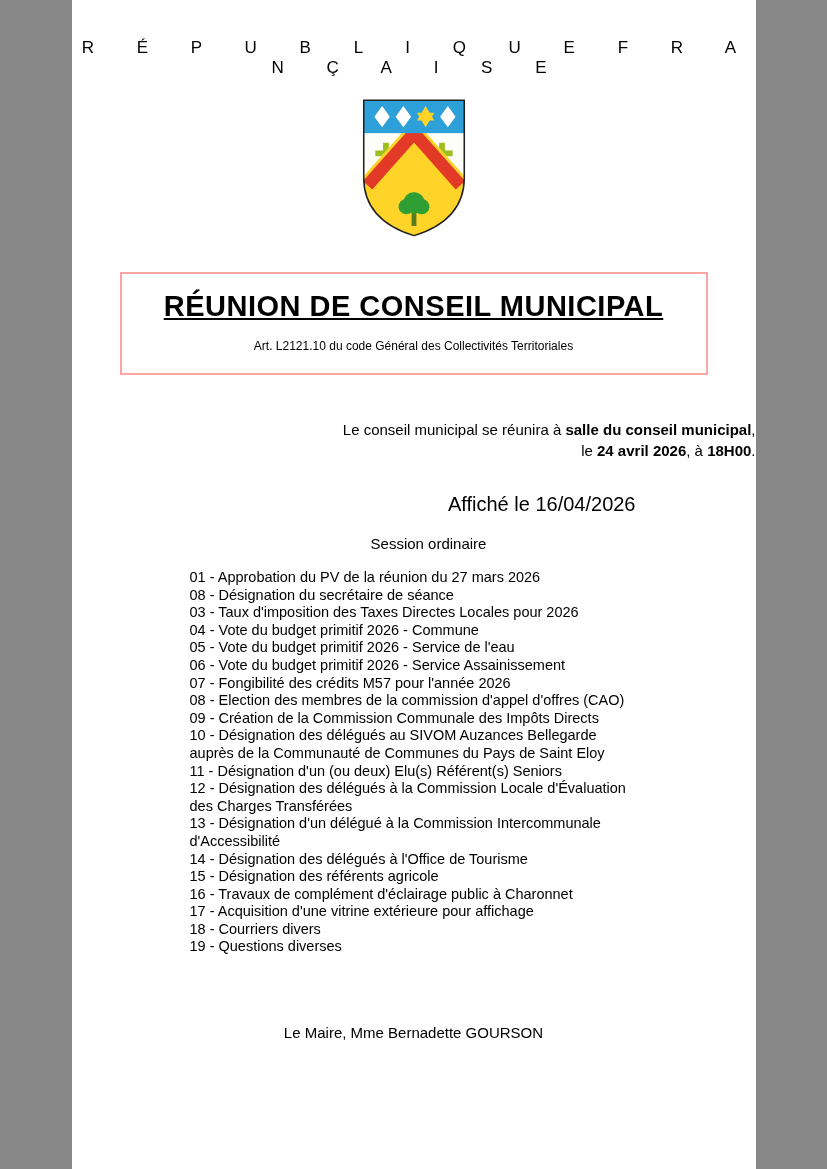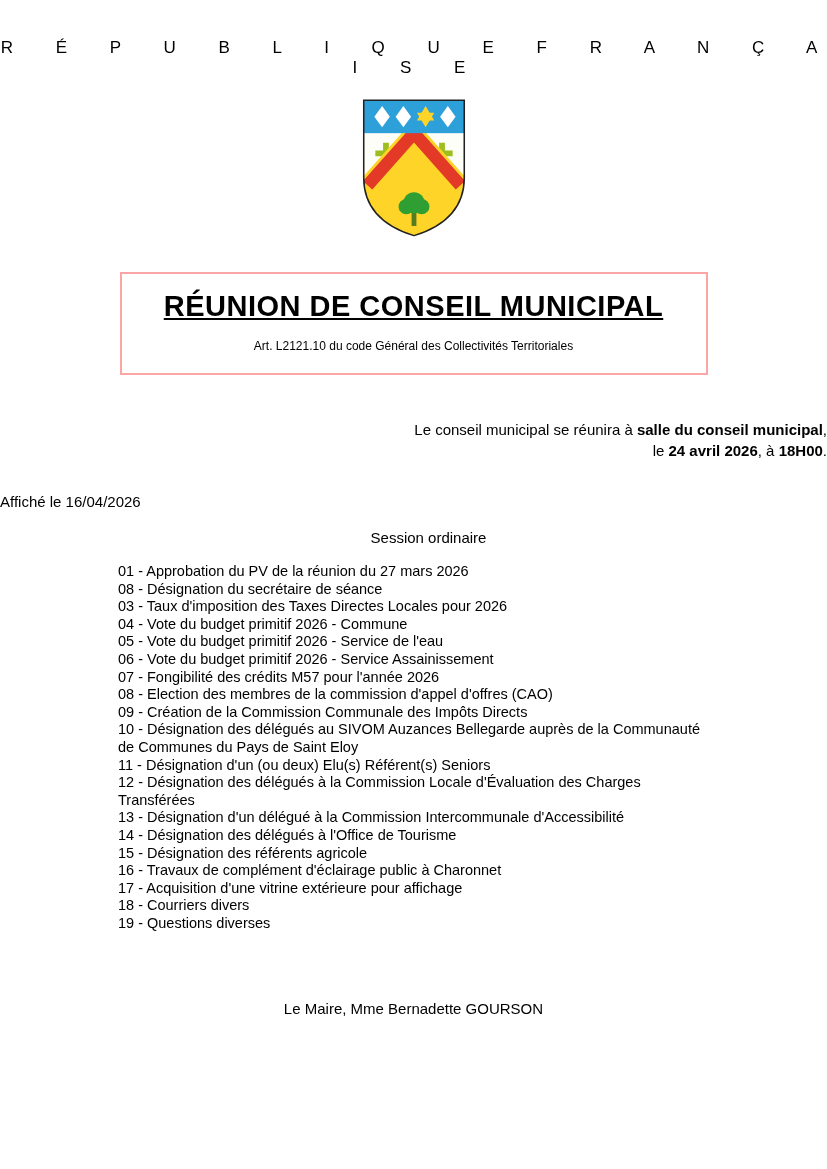--- a/index.html
+++ b/index.html
@@ -1,17 +1,17 @@
 <!DOCTYPE html>
 <html><head>
 <meta charset="utf-8">
 <style>
   html, body { margin: 0; padding: 0; background: #888; }
   .page {
-    width: 827px;
+    width: 684px;
     height: 1169px;
     margin: 0 auto;
     background: #ffffff;
     font-family: "Liberation Sans", sans-serif;
     color: #000;
     position: relative;
     overflow: hidden;
   }
   .rf-header {
     text-align: center;
@@ -42,23 +42,24 @@
     font-size: 12px;
     margin-top: 16px;
   }
   .meeting {
     text-align: right;
     margin-top: 44px;
     font-size: 15px;
     line-height: 21px;
   }
   .posted {
-    text-align: left;
+    text-align: right;
     margin: 32px 120px 0 0;
-    font-size: 15px;
+    font-size: 20px;
+    padding-left: 20px;
   }
   .agenda-heading {
     text-align: center;
     font-weight: bold;
     margin-top: 20px;
     font-size: 15px;
   }
   .session {
     text-align: center;
     margin-top: 19px;

